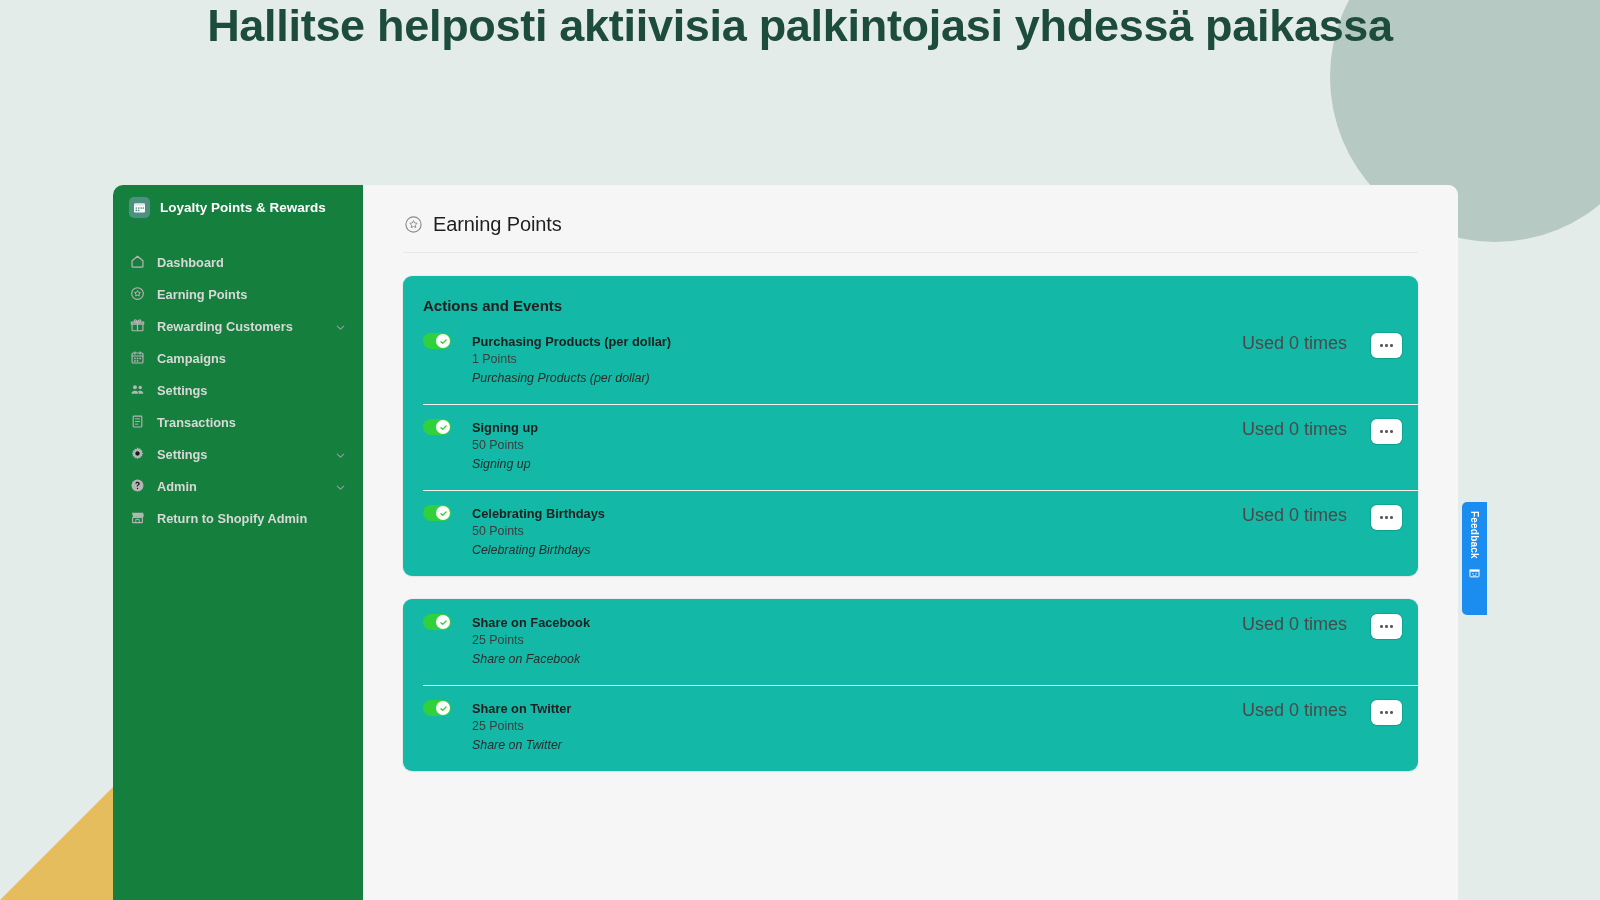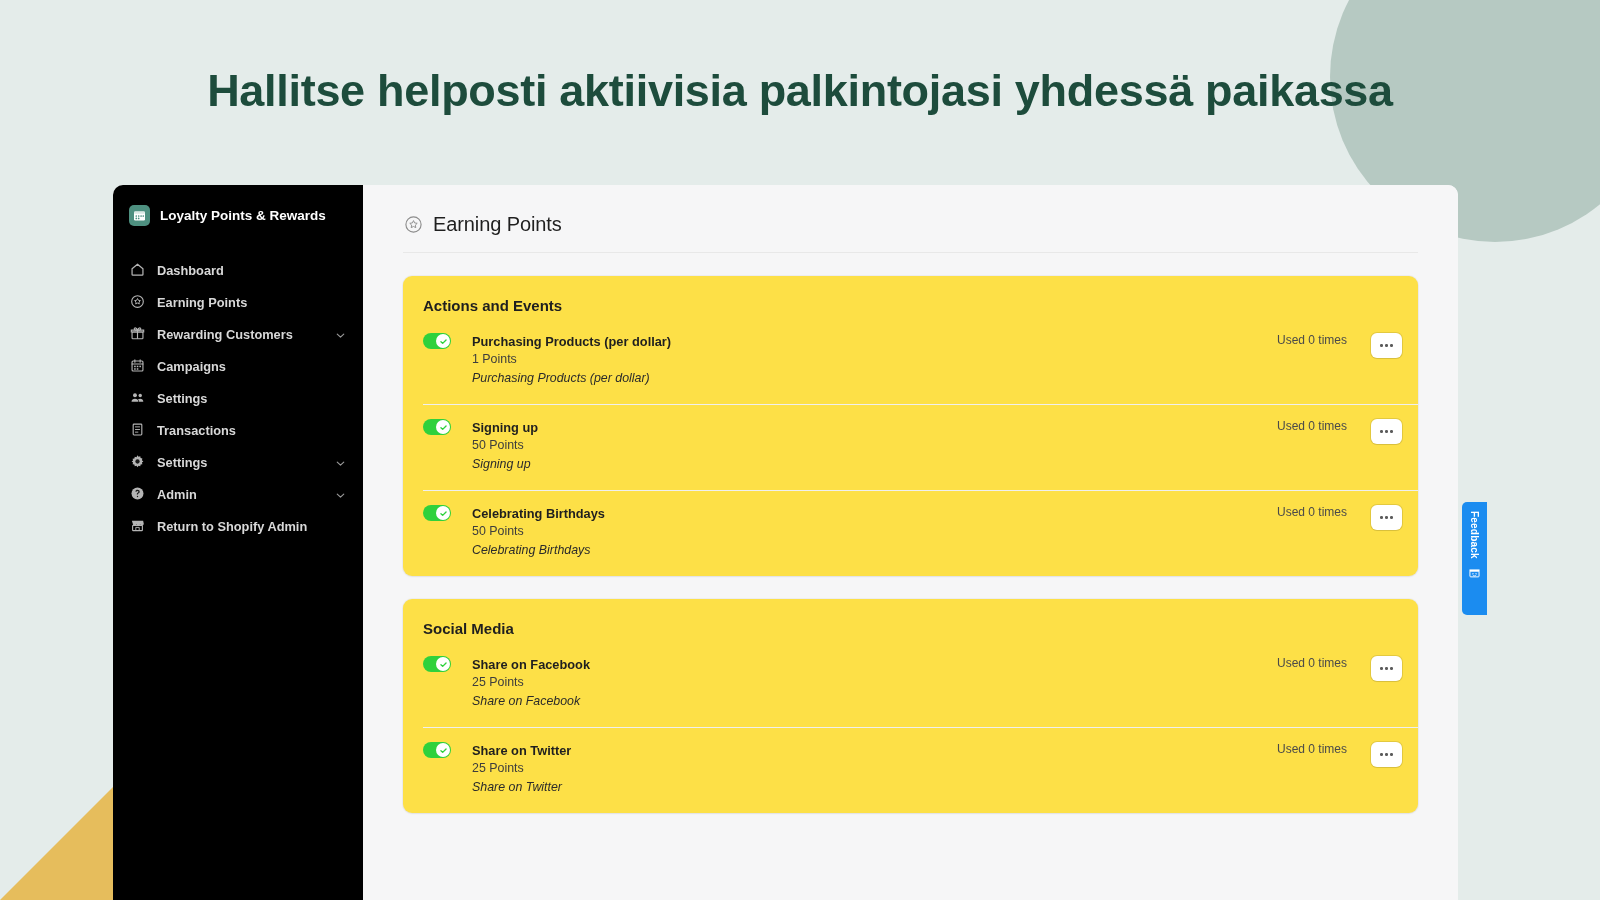--- a/index.html
+++ b/index.html
@@ -40,21 +40,21 @@
   }
 
   
   .hero {
     position: absolute;
     top: 0;
     left: 0;
     width: 1600px;
     height: 182px;
     display: flex;
-    align-items: center;
+    align-items: flex-start;
     justify-content: center;
     z-index: 2;
   }
   .hero-title {
     font-size: 45px;
     font-weight: 700;
     color: #1d4c3c;
     letter-spacing: -0.3px;
     white-space: nowrap;
   }
@@ -70,22 +70,22 @@
     border-radius: 10px 10px 0 0;
     overflow: hidden;
     background: #f6f6f7;
     z-index: 3;
   }
 
   
   .sidebar {
     width: 250px;
     flex: 0 0 250px;
-    background: #000000;
-    padding-top: 12px;
+    background: #15803d;
+    padding-top: 4px;
     color: #e3e3e3;
   }
   .brand {
     display: flex;
     align-items: center;
     gap: 10px;
     padding: 8px 16px 20px 16px;
   }
   .brand-logo {
     width: 21px;
@@ -166,21 +166,21 @@
   }
   .page-sub {
     margin-top: 6px;
     margin-left: 30px;
     font-size: 12.6px;
     color: #9b9b9b;
   }
 
   
   .card {
-    background: #fde047;
+    background: #14b8a6;
     border-radius: 9px;
     margin-top: 23px;
     box-shadow: 0 0 0 1px rgba(0,0,0,0.035), 0 1px 2px rgba(0,0,0,0.05);
     overflow: hidden;
   }
   .card-title {
     font-size: 15px;
     font-weight: 600;
     color: #1f1f1f;
     padding: 21px 20px 4px 20px;
@@ -243,21 +243,21 @@
   }
   .row-desc {
     font-size: 12.4px;
     font-style: italic;
     color: #2b2b2b;
     line-height: 1.45;
     margin-top: 1px;
   }
 
   .row-used {
-    font-size: 12px;
+    font-size: 18px;
     color: #4a4a4a;
     white-space: nowrap;
     margin-right: 24px;
     padding-left: 40px;
   }
   .kebab {
     width: 31px;
     height: 25px;
     border-radius: 6px;
     background: #ffffff;
@@ -531,21 +531,20 @@
         <div class="row-used">Used 0 times</div>
         <div class="kebab">
             <i></i>
             <i></i>
             <i></i>
           </div>
       </div>
     </section>
 
     <section class="card">
-      <div class="card-title">Social Media</div>
 
       <div class="row">
         <div class="toggle">
           <span class="toggle-knob">
             <svg width="9" height="9" viewBox="0 0 12 12" fill="none" stroke="currentColor" stroke-width="1.8" stroke-linecap="round" stroke-linejoin="round">
                 <path d="M2.6 6.2 4.9 8.5 9.4 3.9"></path>
               </svg>
           </span>
         </div>
         <div class="row-body">

